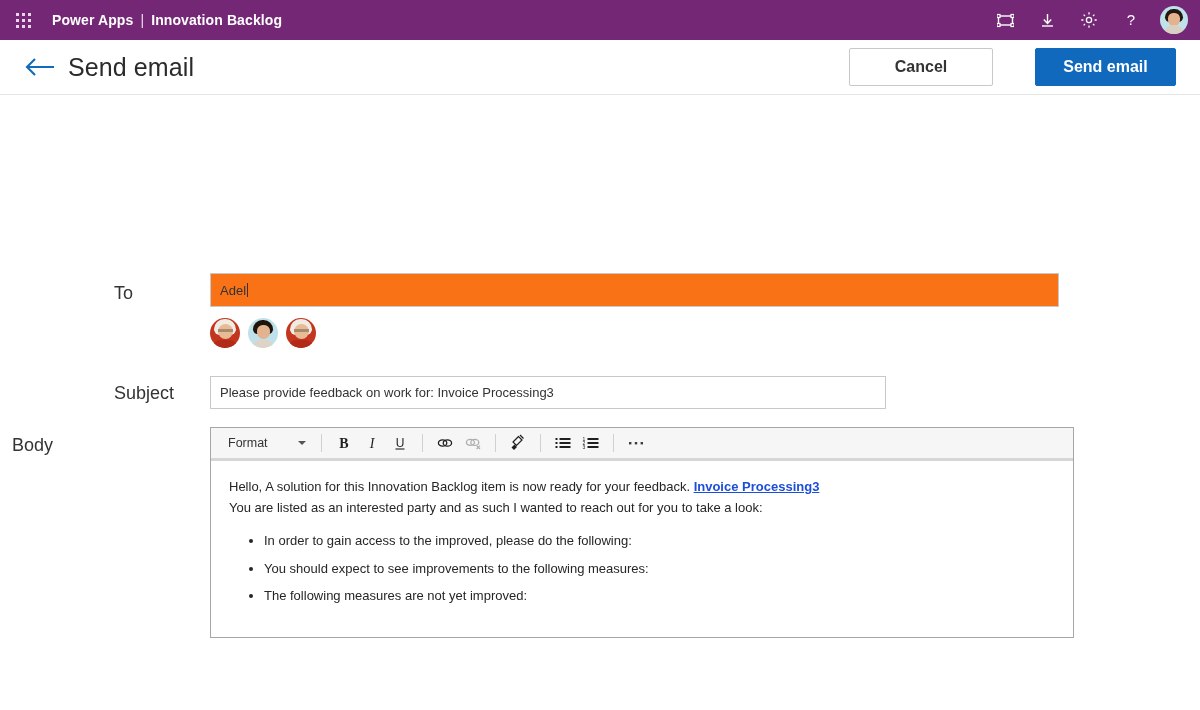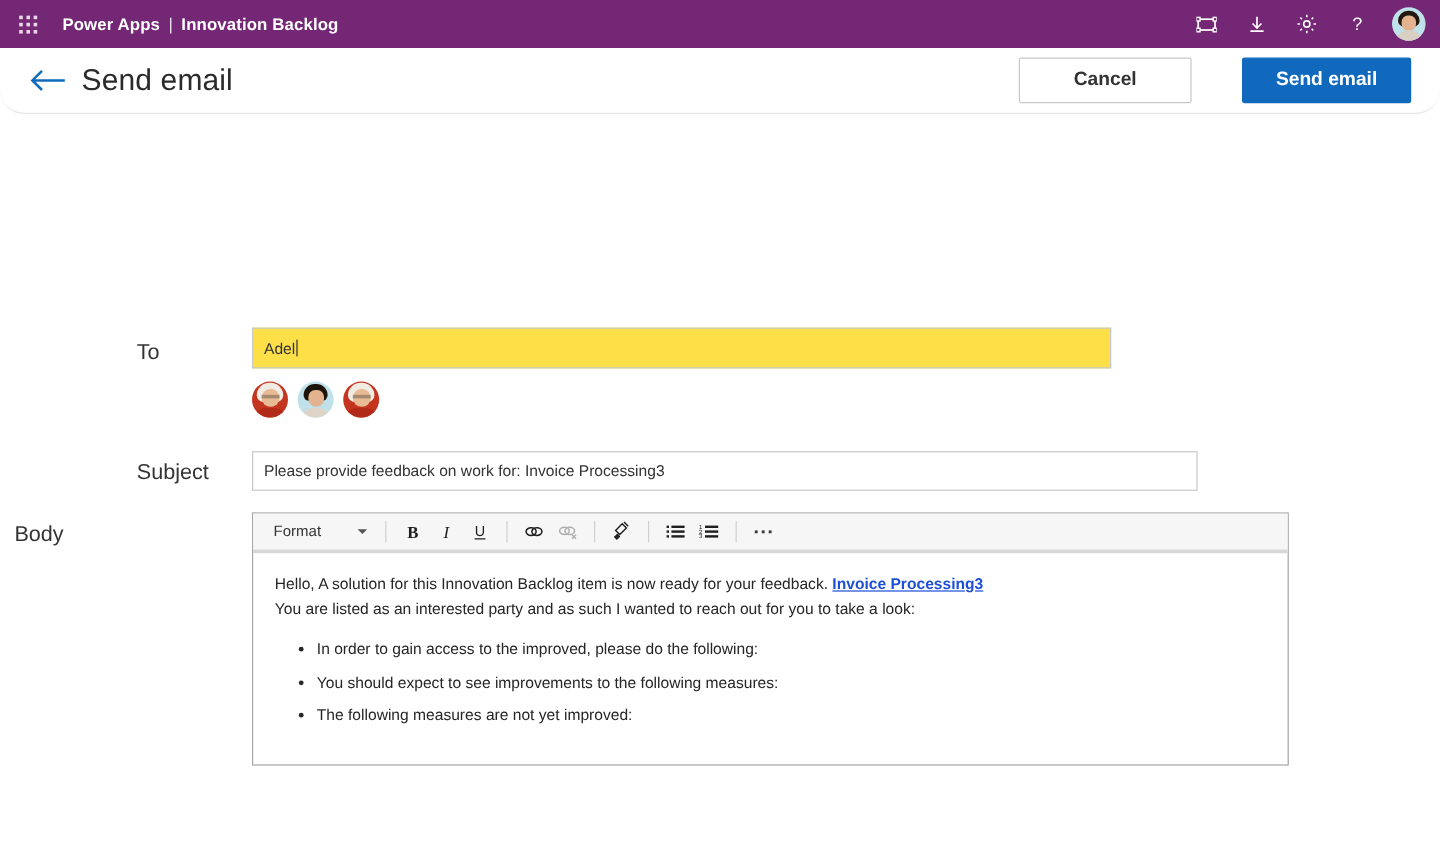--- a/index.html
+++ b/index.html
@@ -54,21 +54,20 @@
   .avatar-top .hair { position:absolute; left:5px; top:3px; width:18px; height:13px; background:#23180f; border-radius:9px 9px 5px 5px; }
   .avatar-top .face { position:absolute; left:8px; top:7px; width:12px; height:13px; background:#e3b28e; border-radius:6px 6px 7px 7px; }
   .avatar-top .body { position:absolute; left:3px; bottom:-2px; width:22px; height:11px; background:#d9cfc3; border-radius:11px 11px 0 0; }
 
   
   .cmdbar {
     height: 55px; background:#fff;
     display:flex; align-items:center;
     padding: 0 24px 0 20px;
     border-bottom: 1px solid #e6e6e6;
-    border-radius: 20px;
   }
   .back-arrow { width: 40px; height:40px; display:flex; align-items:center; justify-content:center; cursor:pointer; }
   .page-title {
     font-size: 25px; color:#2b2b2b; font-weight: 400;
     margin-left: 8px; letter-spacing: .1px;
   }
   .cmd-actions { margin-left:auto; display:flex; align-items:center; gap:42px; }
   .btn {
     font-family: "Liberation Sans", sans-serif;
     font-size: 16px; font-weight: bold;
@@ -90,22 +89,22 @@
     width: 96px; text-align: left;
     font-size: 18px; color: #333;
     padding-left: 114px;
     white-space: nowrap;
   }
 
   .row-to { position:absolute; left:0; top:125px; width:100%; }
   .row-to .lbl { position:absolute; left:0; top:63px; }
   .input-to {
     position:absolute; left:210px; top:53px;
-    width: 716px; height: 34px;
-    border: 1px solid #c8c8c8; background:#fde047;
+    width: 849px; height: 34px;
+    border: 1px solid #c8c8c8; background:#f97316;
     font-size: 13px; color:#333;
     display:flex; align-items:center; padding: 0 9px;
   }
   .caret {
     display:inline-block; width:1px; height:14px;
     background:#333; margin-left:1px;
   }
   .avatars {
     position:absolute; left:210px; top:98px;
     display:flex; gap:8px;
@@ -121,21 +120,21 @@
   .av.red .shoulder { position:absolute; left:1px; bottom:-2px; width:28px; height:10px; background:#b22b18; border-radius:14px 14px 0 0; }
   .av.blue { background:#bfe1ea; }
   .av.blue .hair { position:absolute; left:5px; top:2px; width:20px; height:14px; background:#1d140c; border-radius:10px 10px 5px 5px; }
   .av.blue .face { position:absolute; left:9px; top:7px; width:13px; height:14px; background:#e3b28e; border-radius:7px 7px 8px 8px; }
   .av.blue .shoulder { position:absolute; left:3px; bottom:-2px; width:24px; height:10px; background:#ddd3c6; border-radius:12px 12px 0 0; }
 
   .row-subject { position:absolute; left:0; top:282px; width:100%; }
   .row-subject .lbl { position:absolute; left:0; top:6px; }
   .input-subject {
     position:absolute; left:210px; top:-1px;
-    width: 788px; height: 33px;
+    width: 676px; height: 33px;
     border: 1px solid #c8c8c8; background:#fff;
     font-size: 13px; color:#333;
     display:flex; align-items:center; padding: 0 9px;
   }
 
   .row-body { position:absolute; left:0; top:332px; width:100%; }
   .row-body .lbl { position:absolute; left:0; top:8px;padding-left:12px; }
 
   .editor {
     position:absolute; left:210px; top:0;

